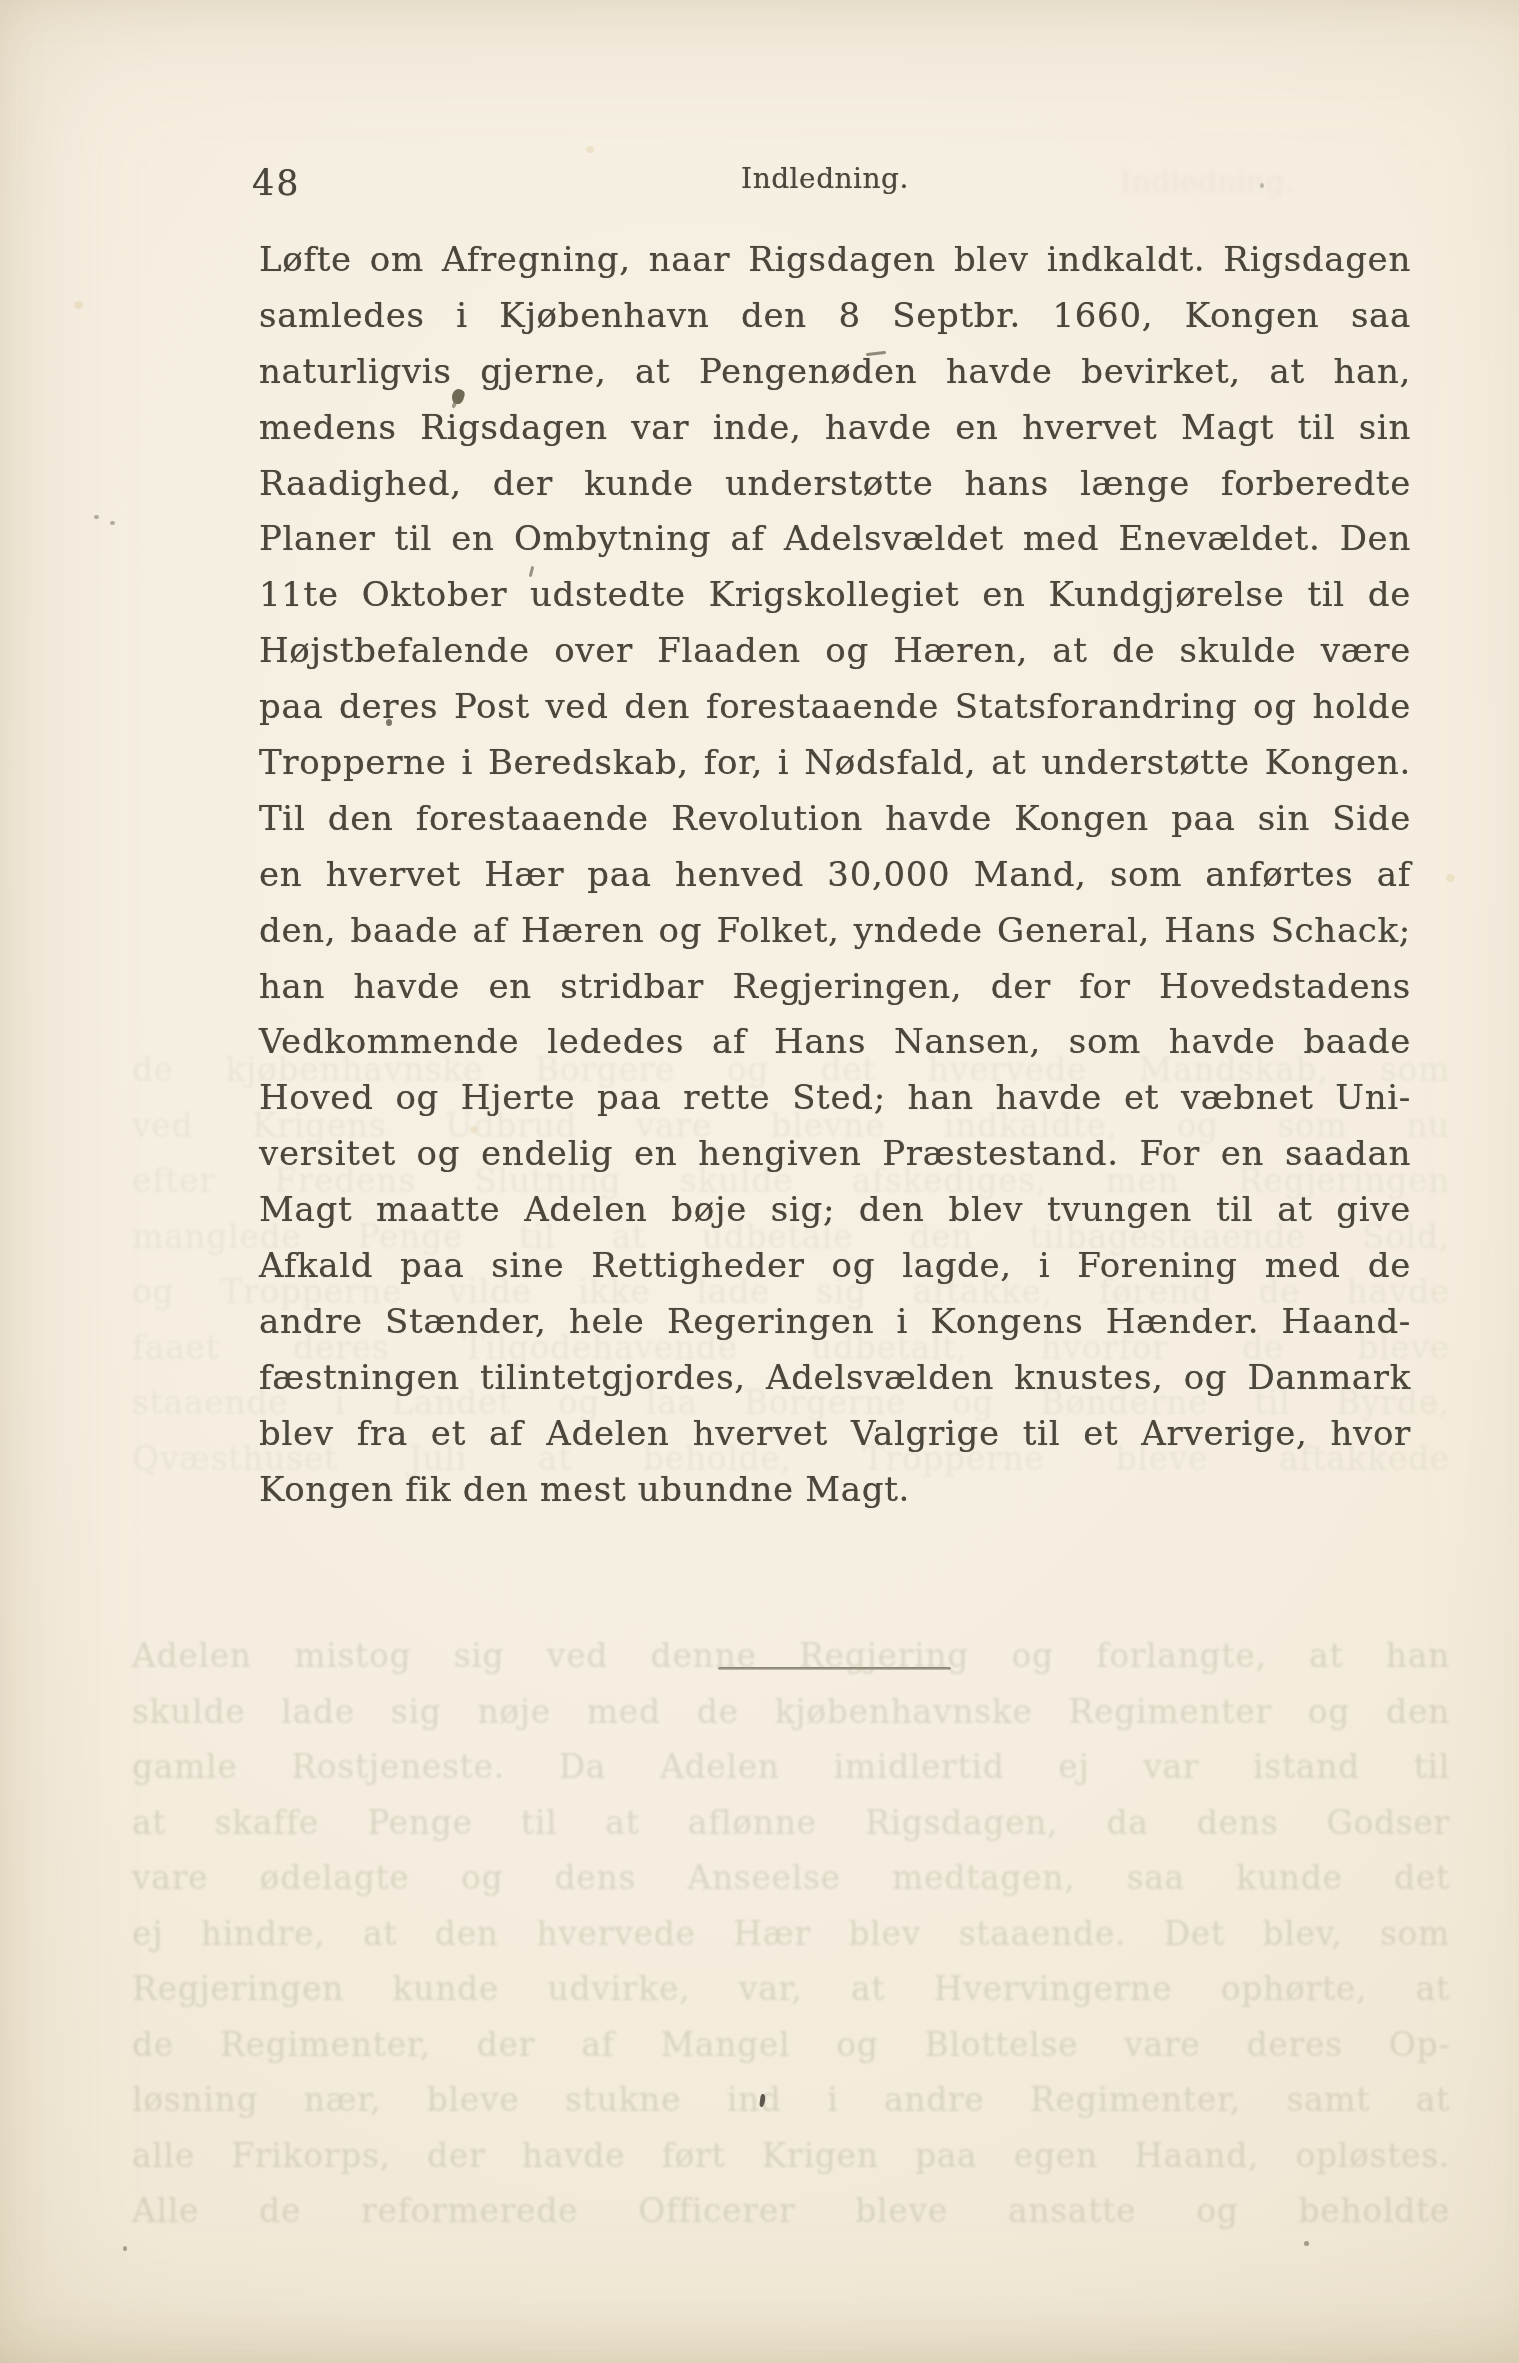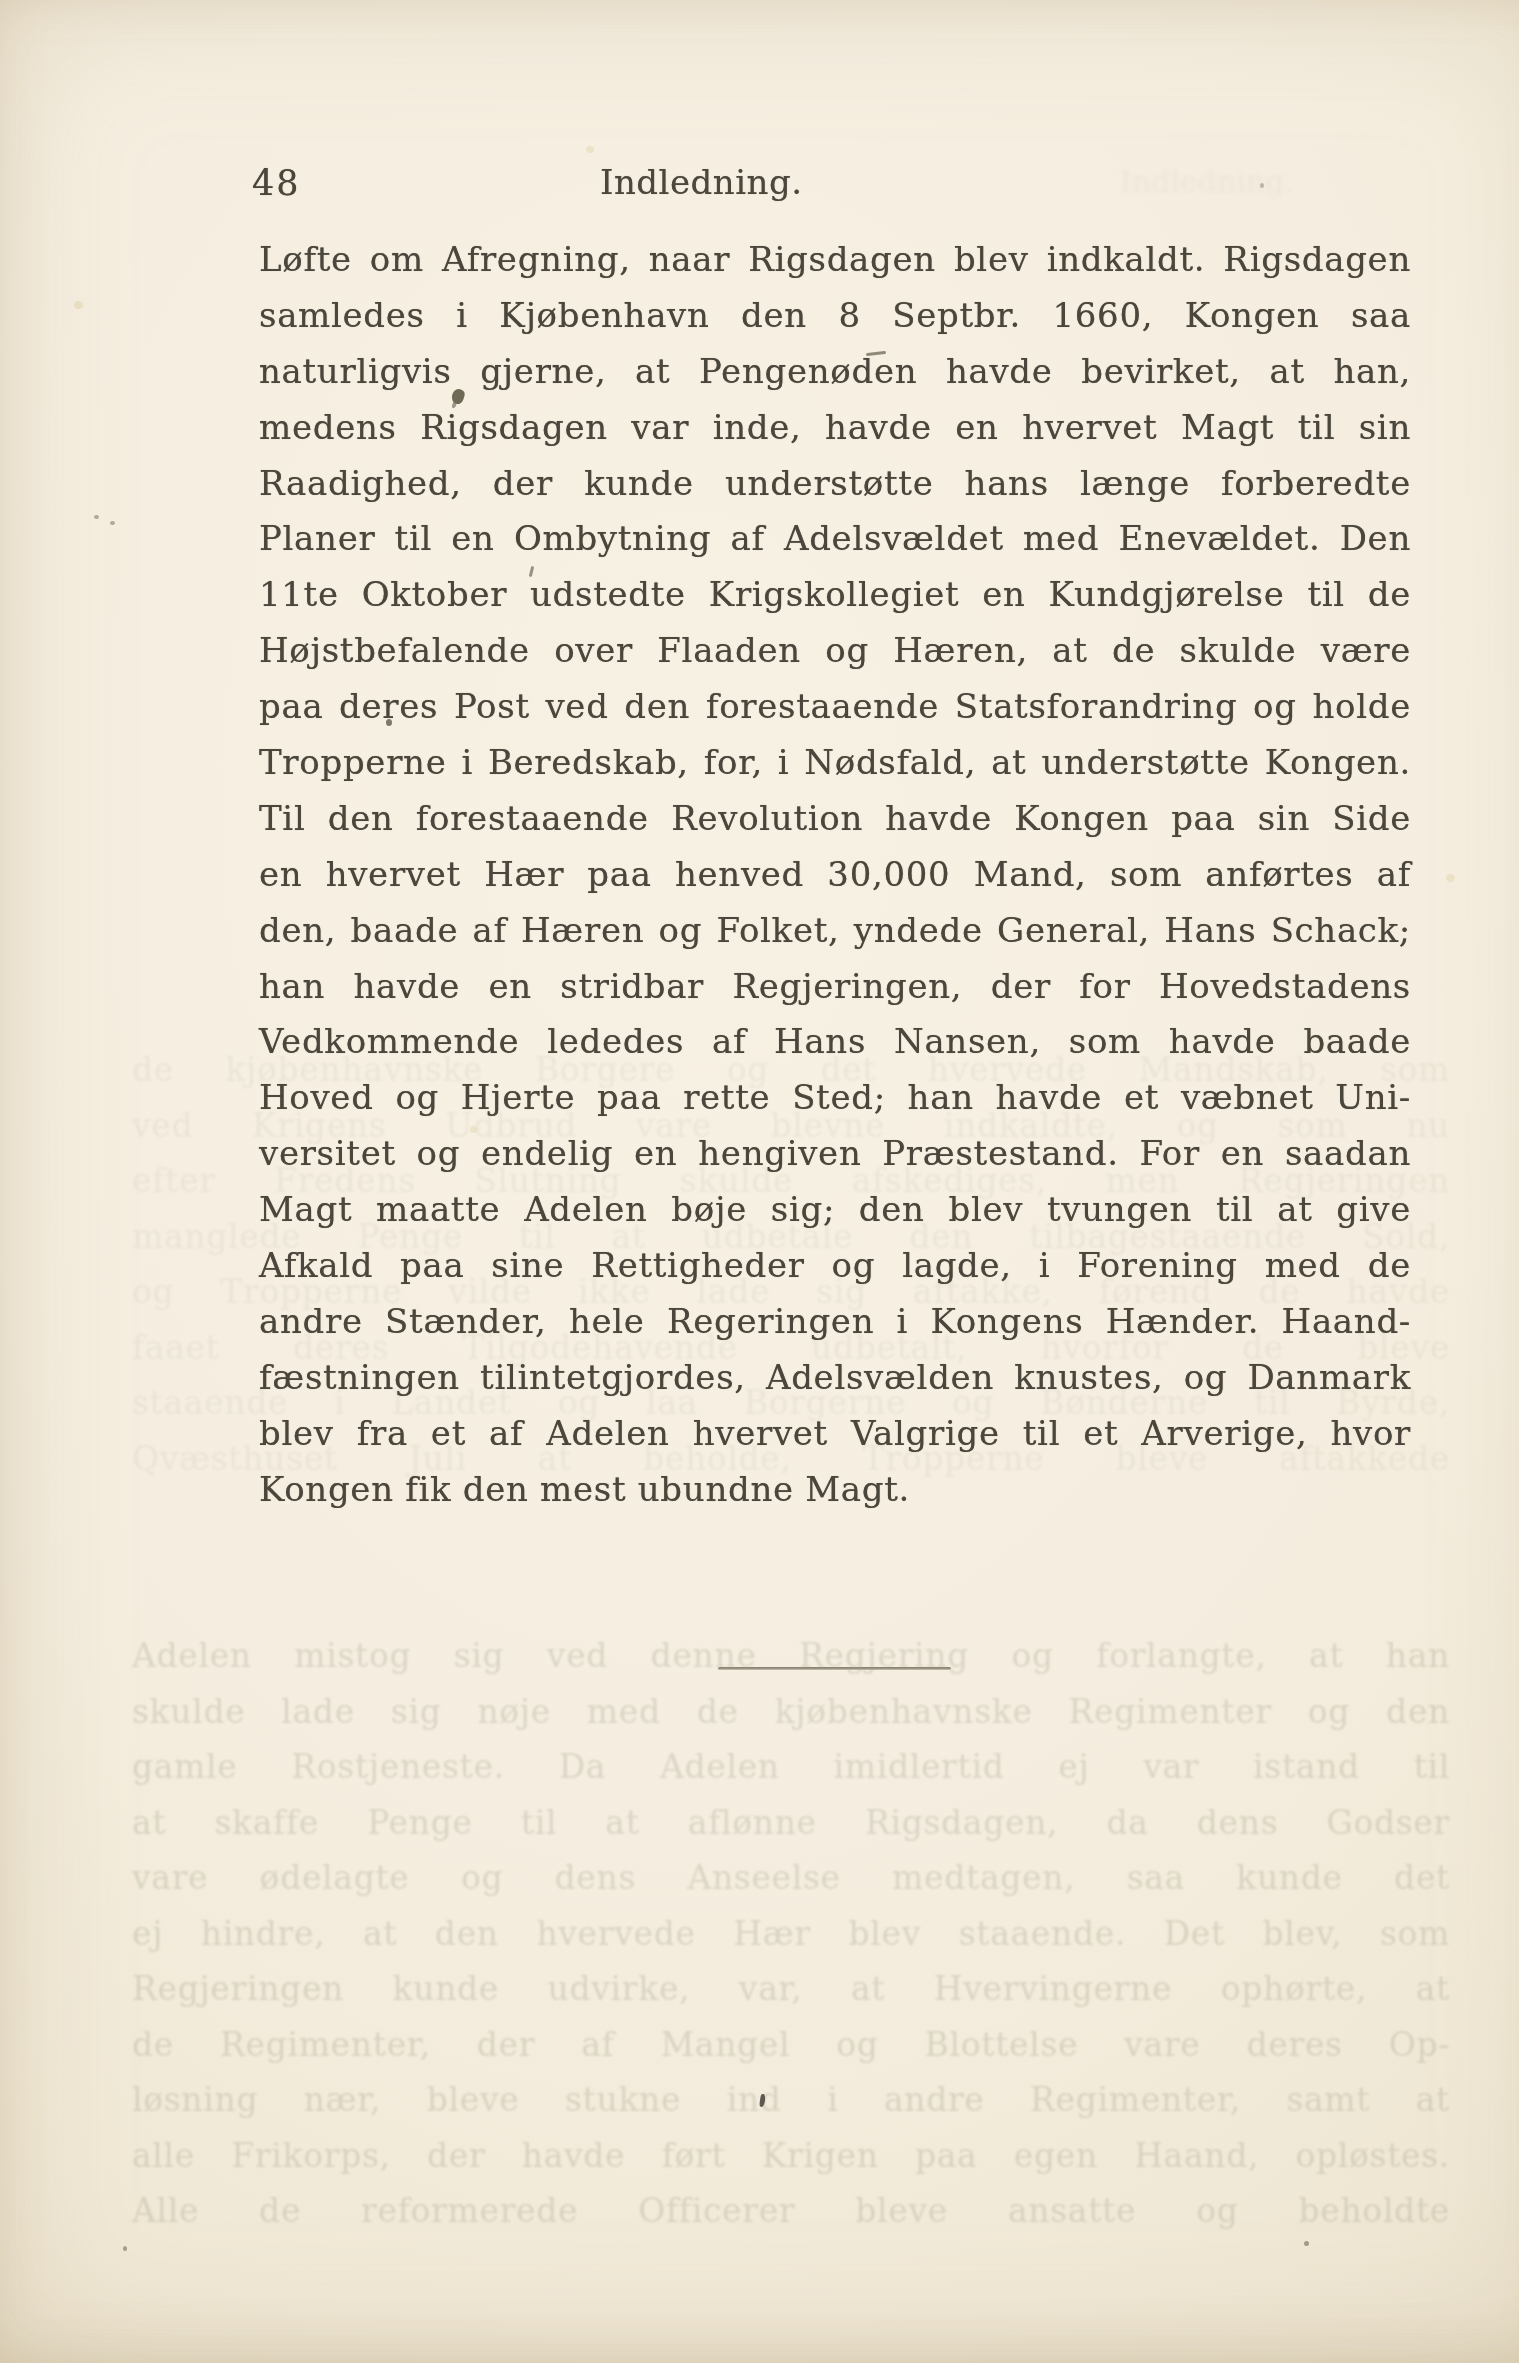--- a/index.html
+++ b/index.html
@@ -22,21 +22,21 @@
   }
 
   
   .page-number {
     position: absolute; left: 252px; top: 163px;
     font-size: 35px; letter-spacing: 2px; color: #4a453b;
     text-shadow: 0 0 0.7px rgba(64,59,49,0.65);
   }
   .running-header {
     position: absolute; left: 600px; top: 162px; width: 450px;
-    font-size: 34px; color: #4c473d;
+    text-align: center; font-size: 28px; color: #4c473d;
     letter-spacing: 0.5px;
     text-shadow: 0 0 0.7px rgba(64,59,49,0.6);
   }
   .header-echo {
     position: absolute; left: 1120px; top: 164px; width: 330px;
     font-size: 30px; color: #9a9078; opacity: 0.10;
     filter: blur(2px); text-align: left;
   }
 
   

